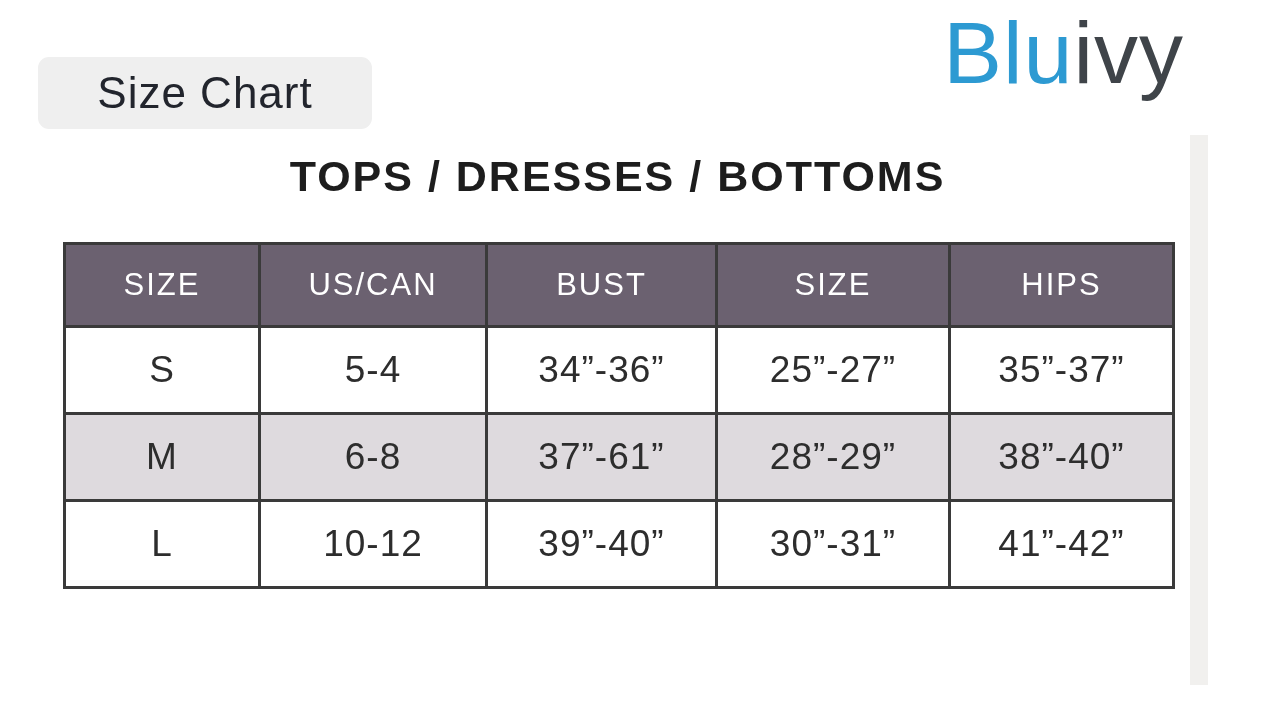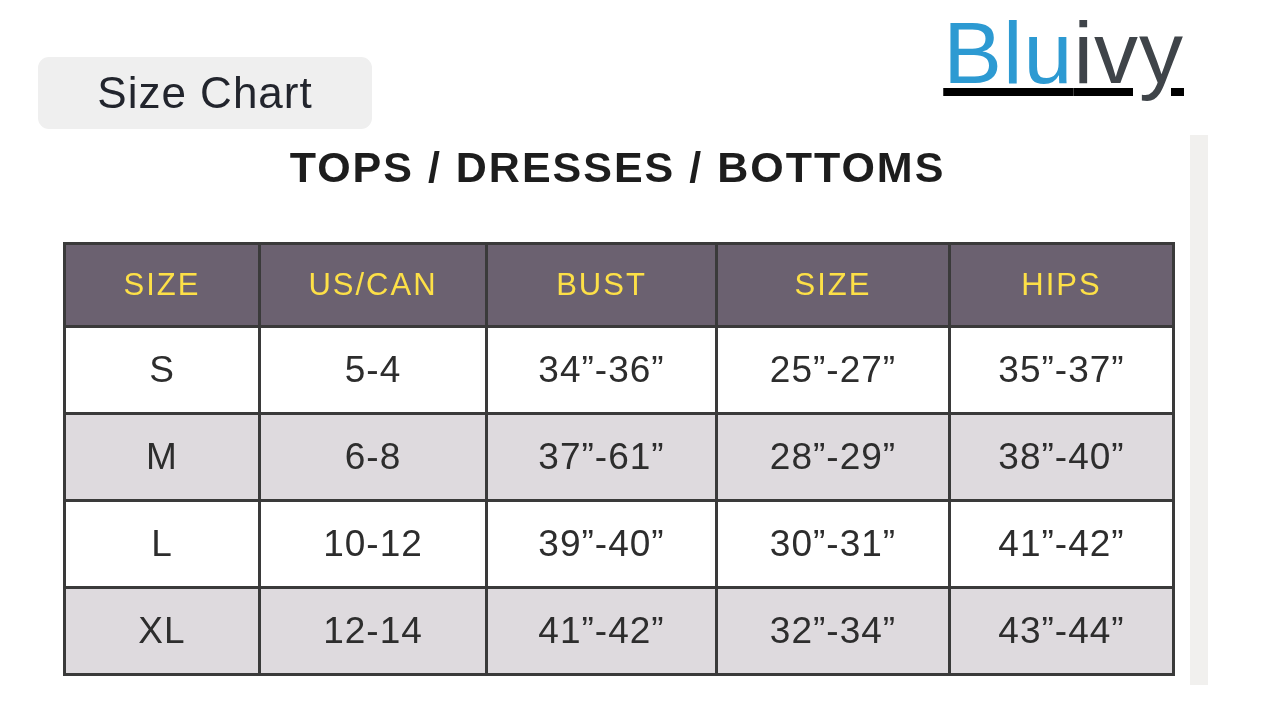--- a/index.html
+++ b/index.html
@@ -37,30 +37,29 @@
   
   .logo {
     position: absolute;
     top: 2px;
     right: 96px;
     font-size: 88px;
     font-weight: 400;
     letter-spacing: 1px;
     line-height: 1.15;
     white-space: nowrap;
-    text-decoration: underline;
   }
   .logo .blu { color: #2d9ad2; }
   .logo .ivy { color: #3f4449; }
 
   
   .table-heading {
     position: absolute;
     left: 63px;
-    top: 143px;
+    top: 152px;
     width: 1109px;
     text-align: center;
     font-size: 43px;
     font-weight: bold;
     letter-spacing: 2px;
     color: #1d1d1d;
     white-space: nowrap;
   }
 
   
@@ -75,21 +74,21 @@
   .size-table th,
   .size-table td {
     border: 3px solid #3a3a3a;
     text-align: center;
     vertical-align: middle;
     padding: 0;
   }
   .size-table thead tr { height: 83px; }
   .size-table thead th {
     background: #6b6170;
-    color: #fde047;
+    color: #ffffff;
     font-size: 31px;
     font-weight: 400;
     letter-spacing: 2px;
   }
   .size-table tbody tr { height: 87px; }
   .size-table tbody td {
     background: #ffffff;
     color: #2d2d2d;
     font-size: 37px;
     letter-spacing: 1px;
@@ -153,25 +152,18 @@
         <td>28”-29”</td>
         <td>38”-40”</td>
       </tr>
       <tr>
         <td>L</td>
         <td>10-12</td>
         <td>39”-40”</td>
         <td>30”-31”</td>
         <td>41”-42”</td>
       </tr>
-      <tr class="alt">
-        <td>XL</td>
-        <td>12-14</td>
-        <td>41”-42”</td>
-        <td>32”-34”</td>
-        <td>43”-44”</td>
-      </tr>
     </tbody>
   </table>
 
   <div class="right-strip"></div>
 
 </div>
 
 </body></html>

